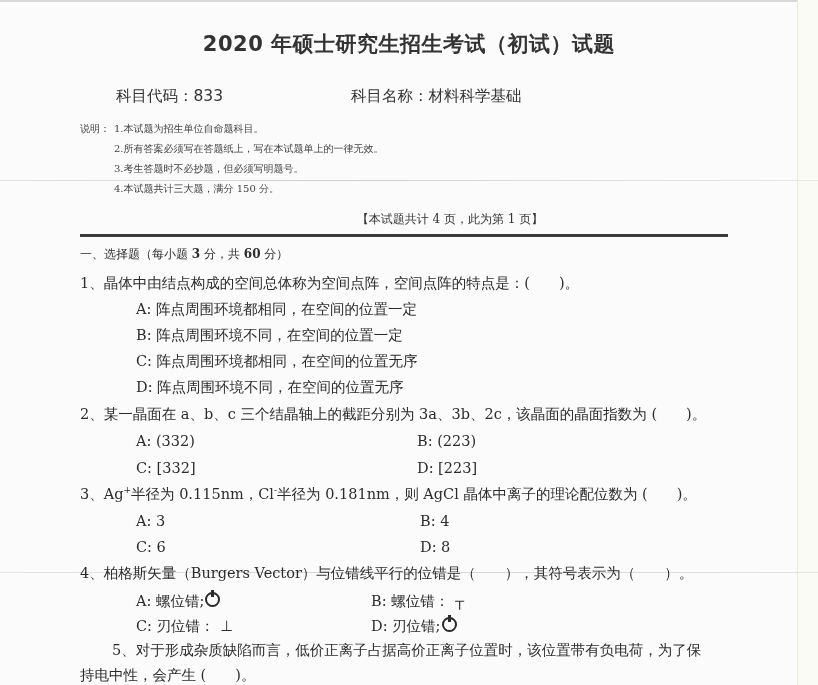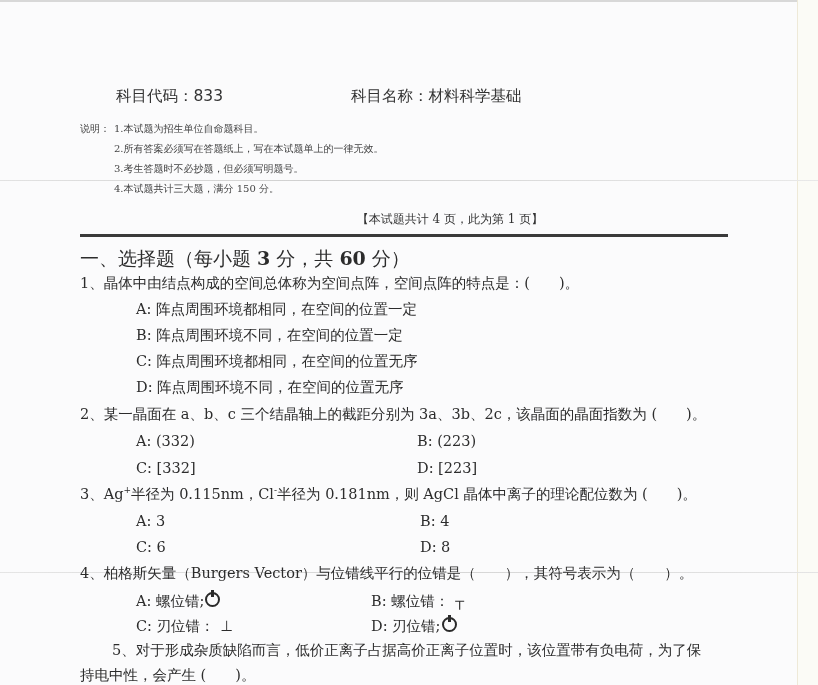--- a/index.html
+++ b/index.html
@@ -14,35 +14,36 @@
   .right-strip { position:absolute; left:797px; top:0; width:21px; height:685px; background:#fbfbf6; border-left:1px solid #eee9d8; }
   .fold { position:absolute; left:0; top:180px; width:818px; height:1px; background:linear-gradient(90deg,#e2e2e2,#cfcfcf 40%,#dedede 70%,#e8e8e8); }
   .fold2 { position:absolute; left:0; top:572px; width:818px; height:1px; background:linear-gradient(90deg,#e5e5e5,#d4d4d4 50%,#e4e4e4); }
   .abs { position:absolute; white-space:nowrap; }
   .title { left:0; width:818px; text-align:center; top:30px; font-family:"DejaVu Sans","Liberation Sans",sans-serif; font-size:21px; font-weight:bold; color:#333; letter-spacing:0.5px; }
   .meta { font-family:"DejaVu Sans","Liberation Sans",sans-serif; font-size:15.5px; color:#333; top:86px; }
   .notes { font-size:10px; color:#444; }
   .pageinfo { left:0; width:818px; text-align:center; top:211px; font-size:12px; color:#333;padding-left:41px; }
   .rule { position:absolute; left:80px; top:234px; width:648px; height:3px; background:#3a3a3a; }
   .q { font-size:14.5px; color:#2c2c2c; }
-  .section { font-size:19px; top:246px; left:80px; }
+  .section { font-size:12px; top:246px; left:80px; }
   .section b { font-weight:bold; }
   .sym { display:inline-block; font-family:"DejaVu Sans",sans-serif; font-weight:bold; }
   .circ { display:inline-block; width:11px; height:11px; border:2.5px solid #2a2a2a; border-radius:50%; position:relative; vertical-align:-1px; margin-left:1px; }
   .circ::after { content:""; position:absolute; left:4px; top:-4px; width:3px; height:7px; background:#2a2a2a; }
 </style>
 </head>
 <body>
 
 <div class="page">
   <div class="top-edge"></div>
   <div class="right-strip"></div>
   <div class="fold"></div>
   <div class="fold2"></div>
 
+  <div class="abs title">2020 年硕士研究生招生考试（初试）试题</div>
   <div class="abs meta" style="left:116px;">科目代码：833</div>
   <div class="abs meta" style="left:351px;">科目名称：材料科学基础</div>
 
   <div class="abs notes" style="left:80px; top:122px;">说明：</div>
   <div class="abs notes" style="left:114px; top:122px;">1.本试题为招生单位自命题科目。</div>
   <div class="abs notes" style="left:114px; top:142px;">2.所有答案必须写在答题纸上，写在本试题单上的一律无效。</div>
   <div class="abs notes" style="left:114px; top:162px;">3.考生答题时不必抄题，但必须写明题号。</div>
   <div class="abs notes" style="left:114px; top:182px;">4.本试题共计三大题，满分 150 分。</div>
 
   <div class="abs pageinfo">【本试题共计 4 页，此为第 1 页】</div>

